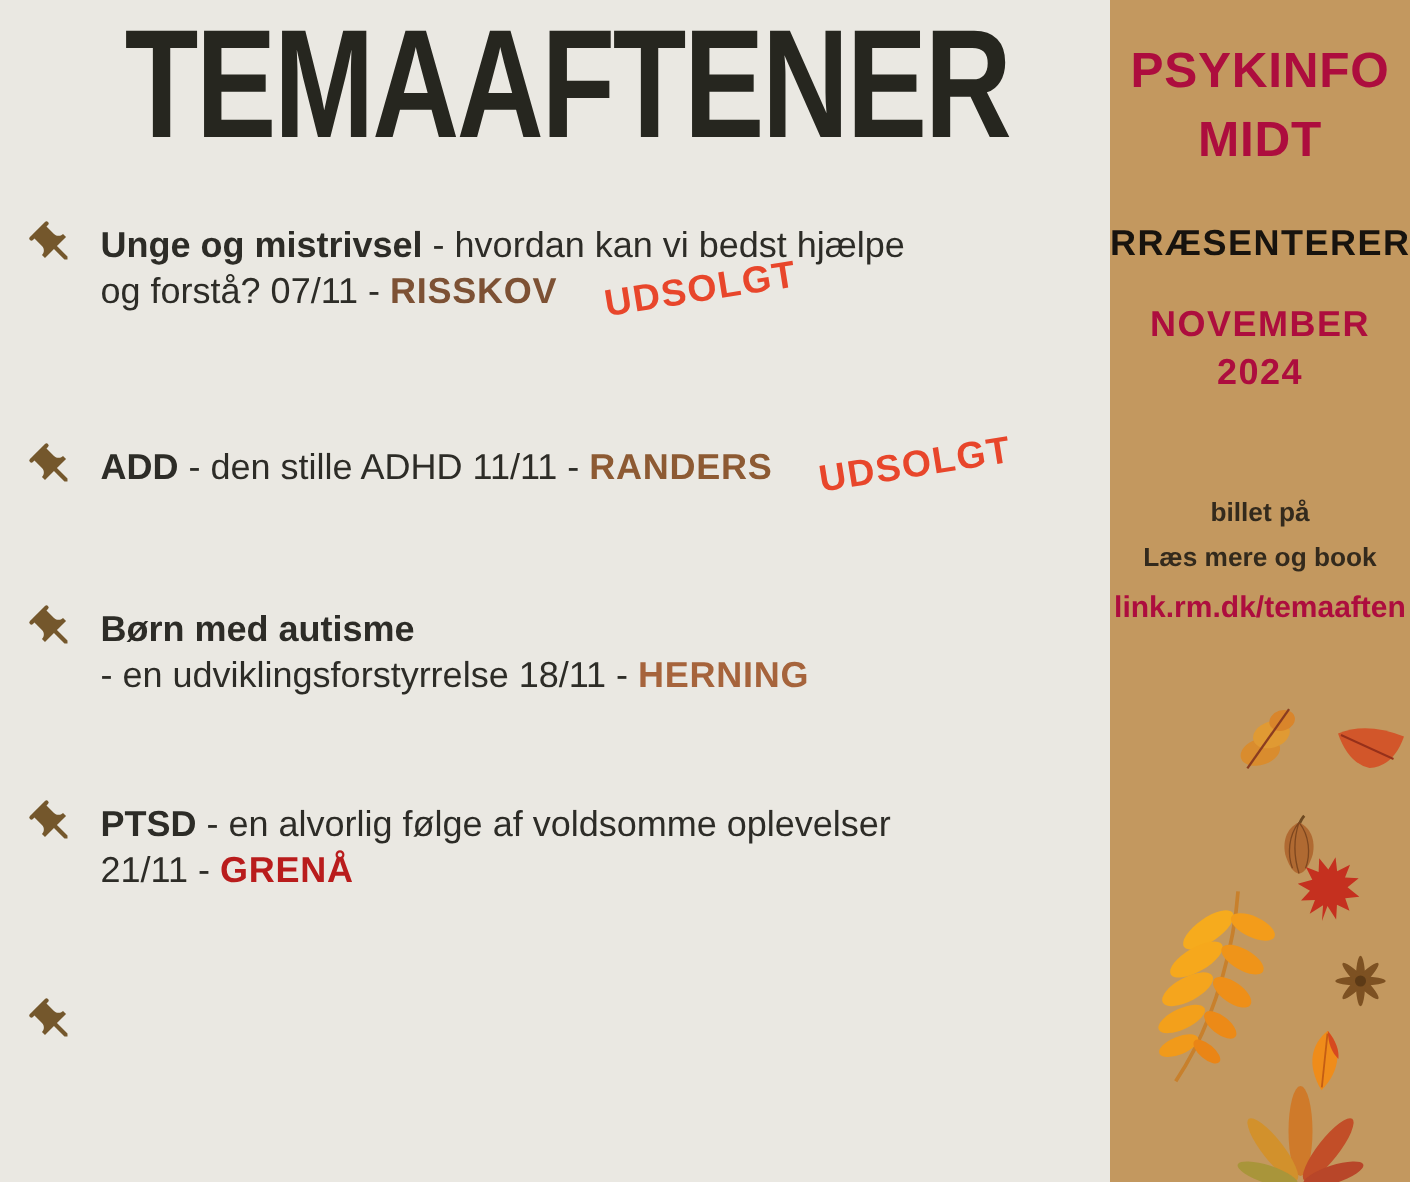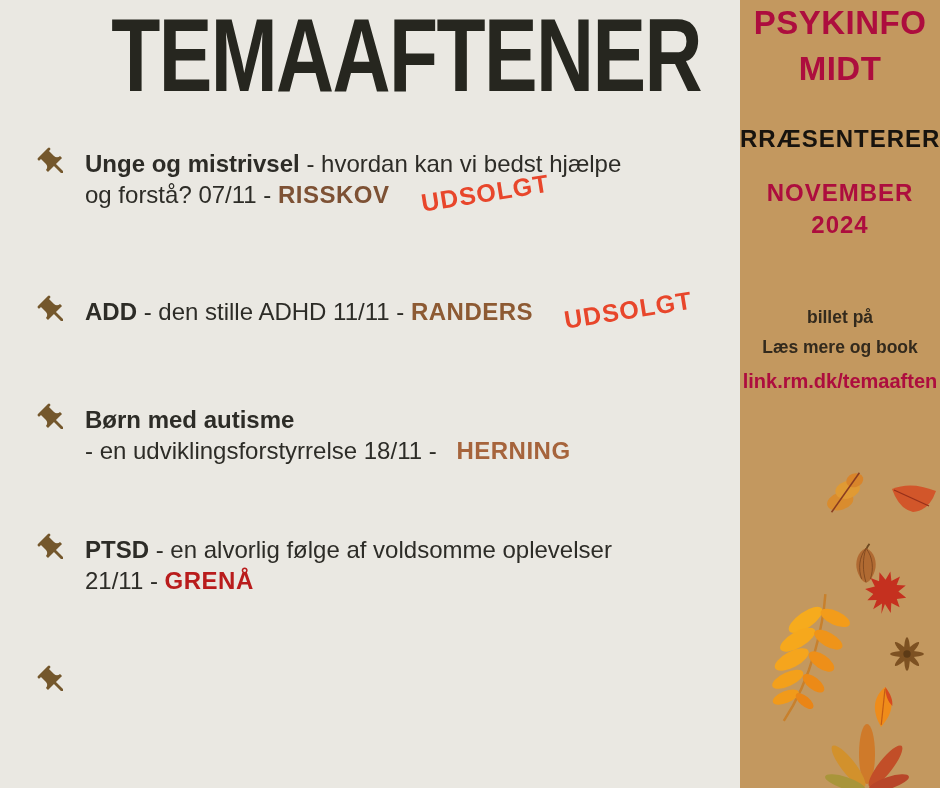--- a/index.html
+++ b/index.html
@@ -12,44 +12,44 @@
     --pin:#74572c;
     --cta:#332a1d;
   }
   *{margin:0;padding:0;box-sizing:border-box;}
   html,body{width:940px;height:788px;}
   body{font-family:"Liberation Sans","DejaVu Sans",sans-serif;}
   .poster{position:relative;width:940px;height:788px;background:var(--background);overflow:hidden;}
 
   
   .main{position:absolute;left:0;top:0;width:740px;height:788px;}
-  .title{position:absolute;top:4px;left:0;width:636px;text-align:center;padding-left:28px;}
+  .title{position:absolute;top:4px;left:0;width:636px;text-align:center;}
   .title-inner{display:inline-block;font-size:103px;font-weight:900;line-height:1.0;
     color:var(--title);letter-spacing:-2px;transform:scaleX(.78);transform-origin:50% 50%;}
 
   .events{position:absolute;left:0;top:0;width:740px;height:788px;}
-  .event{position:absolute;left:36px;display:flex;align-items:flex-start;}
+  .event{position:absolute;left:18px;display:flex;align-items:flex-start;}
   .event:nth-child(1){top:148px;}
   .event:nth-child(2){top:296px;}
   .event:nth-child(3){top:404px;}
   .event:nth-child(4){top:534px;}
   .event:nth-child(5){top:666px;}
   .pin-wrap{width:36px;height:36px;flex:0 0 36px;margin-top:-2px;}
   .pin-wrap svg{width:34px;height:34px;fill:var(--pin);}
   .event-text{margin-left:13px;width:630px;font-size:24px;line-height:31px;color:var(--text-dark);}
   .seg-bold{font-weight:700;}
   .seg-normal{font-weight:400;}
   .seg-city{font-weight:700;letter-spacing:.5px;}
   .soldout{display:inline-block;margin-left:30px;font-size:25px;font-weight:700;
     letter-spacing:1px;color:var(--soldout);transform:rotate(-9deg) translateY(9px);
     transform-origin:left center;}
 
   
   .sidebar{position:absolute;left:740px;top:0;width:200px;height:788px;background:var(--sidebar);text-align:center;}
-  .brand{font-size:33px;line-height:1.38;font-weight:800;color:var(--crimson);letter-spacing:.5px;}
+  .brand{margin-top:24px;font-size:33px;line-height:1.38;font-weight:800;color:var(--crimson);letter-spacing:.5px;}
   .presents{margin-top:34px;font-size:24px;font-weight:700;color:#17130e;letter-spacing:1px;}
   .month{margin-top:24px;font-size:24px;line-height:1.35;font-weight:700;color:var(--crimson);letter-spacing:1px;}
   .cta{margin-top:60px;font-size:17.5px;line-height:1.72;font-weight:600;color:var(--cta);}
   .cta-link{display:block;margin-top:2px;font-size:20px;font-weight:600;color:var(--crimson);text-decoration:none;}
 
   
   .deco{position:absolute;pointer-events:none;}
   .deco svg{display:block;width:100%;height:100%;}
   .oak{left:818px;top:468px;width:58px;height:52px;}
   .redleaf{left:889px;top:481px;width:50px;height:36px;}
@@ -87,21 +87,21 @@
       </span>
       <div class="event-text"><span class="seg-bold">ADD</span><span class="seg-normal"> - den stille ADHD 11/11 - </span><span class="seg-city" style="color: rgb(141, 90, 51);">RANDERS</span><span class="soldout">UDSOLGT</span></div>
     </div>
 
     <div class="event">
       <span class="pin-wrap">
         <svg viewBox="0 0 24 24" aria-hidden="true">
           <path transform="rotate(-45 12 12)" d="M16 9 V4 h1 a1 1 0 0 0 0-2 H7 a1 1 0 0 0 0 2 h1 v5 c0 1.66-1.34 3-3 3 v2 h5.97 v7 l1 1 1-1 v-7 H19 v-2 c-1.66 0-3-1.34-3-3 z"></path>
         </svg>
       </span>
-      <div class="event-text"><span class="seg-bold">Børn med autisme</span><br><span class="seg-normal">- en udviklingsforstyrrelse 18/11 - </span><span class="seg-city" style="color: rgb(166, 100, 60); margin-left: 13px;">HERNING</span></div>
+      <div class="event-text"><span class="seg-bold">Børn med autisme</span><br><span class="seg-normal">- en udviklingsforstyrrelse 18/11 - </span><span class="seg-city" style="color: rgb(166, 100, 60);">HERNING</span></div>
     </div>
 
     <div class="event">
       <span class="pin-wrap">
         <svg viewBox="0 0 24 24" aria-hidden="true">
           <path transform="rotate(-45 12 12)" d="M16 9 V4 h1 a1 1 0 0 0 0-2 H7 a1 1 0 0 0 0 2 h1 v5 c0 1.66-1.34 3-3 3 v2 h5.97 v7 l1 1 1-1 v-7 H19 v-2 c-1.66 0-3-1.34-3-3 z"></path>
         </svg>
       </span>
       <div class="event-text"><span class="seg-bold">PTSD</span><span class="seg-normal"> - en alvorlig følge af voldsomme oplevelser</span><br><span class="seg-normal">21/11 - </span><span class="seg-city" style="color: #b91c1c;">GRENÅ</span></div>
     </div>

